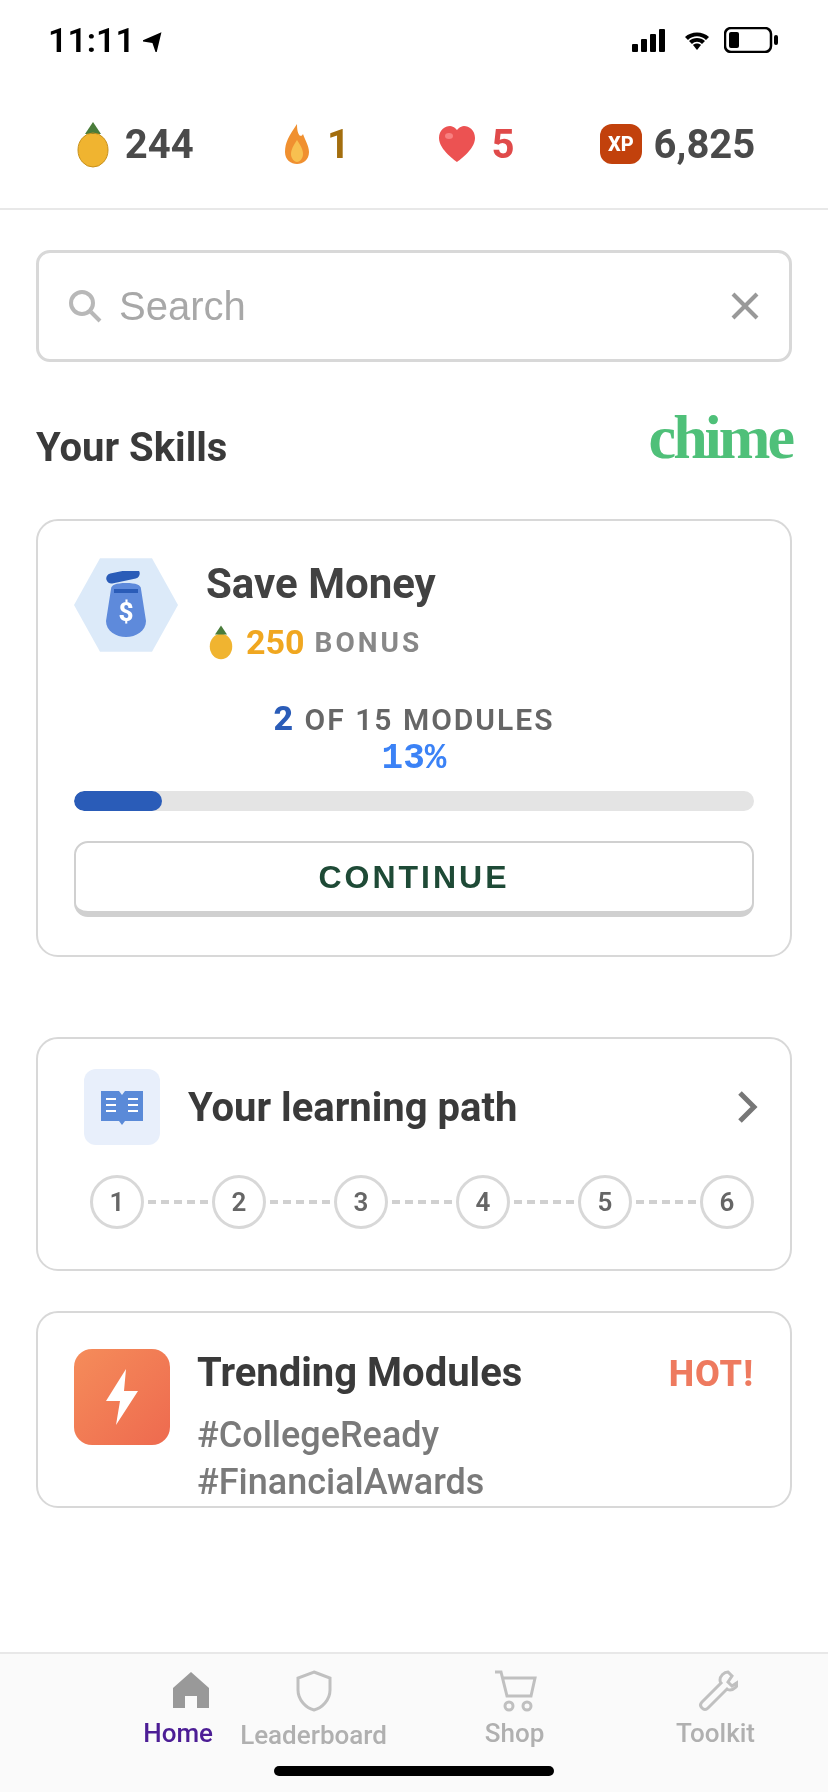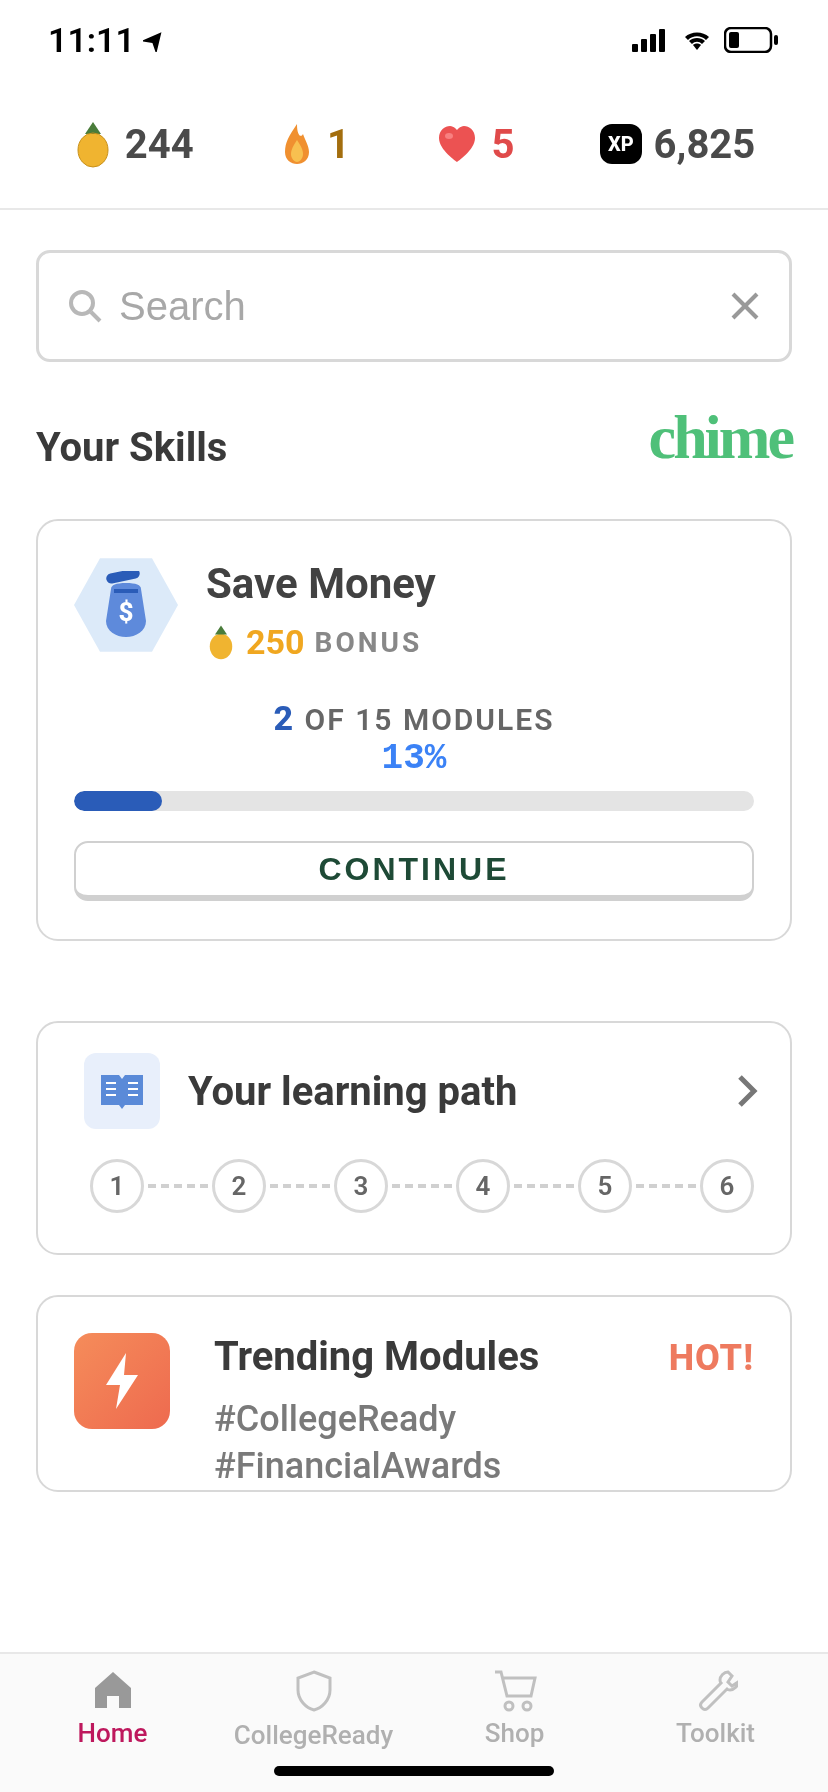--- a/index.html
+++ b/index.html
@@ -114,21 +114,21 @@
   .progress-row { display: flex; justify-content: space-between; align-items: center; margin-bottom: 12px; flex-direction: column; }
   .progress-text { font-size: 30px; font-weight: 600; color: #666; letter-spacing: 2px; }
   .progress-num { color: #2a5cb8; font-size: 34px; font-weight: 800; }
   .progress-pct { font-size: 36px; font-weight: 600; color: #3b82f6; font-family: Liberation Mono, monospace; }
 
   .progress-bar { height: 20px; background: #e4e4e4; border-radius: 10px; overflow: hidden; margin-bottom: 30px; }
   .progress-fill { height: 100%; background: #2a5cb8; border-radius: 10px; }
 
   .continue-btn {
     width: 100%;
-    height: 60px;
+    height: 76px;
     border: 2px solid #d0d0d0;
     border-bottom: 6px solid #d0d0d0;
     border-radius: 14px;
     background: #fff;
     font-size: 32px;
     font-weight: 800;
     letter-spacing: 3px;
     color: #1e4a36;
     cursor: pointer;
   }
@@ -158,21 +158,21 @@
     flex-shrink: 0;
   }
   .step-dash { flex:1; border-top: 4px dashed #d0d0d0; }
 
   
   .trending-card {
     border: 2px solid #d8d8d8;
     border-radius: 22px;
     padding: 36px 36px 0 36px;
   }
-  .trending-header { display: flex; gap: 44px; }
+  .trending-header { display: flex; gap: 27px; }
   .trending-icon-box {
     width: 96px; height: 96px;
     background: linear-gradient(135deg, #f58c5a, #ee6a4f);
     border-radius: 18px;
     display: flex; align-items: center; justify-content: center;
   }
   .trending-info { flex: 1; }
   .trending-title-row { display: flex; justify-content: space-between; align-items: baseline; margin-bottom: 16px; }
   .trending-title { font-size: 40px; font-weight: 700; color: #3a3a3a; }
   .hot-badge { font-size: 36px; font-weight: 800; color: #ee7a5f; letter-spacing: 1px; }
@@ -191,21 +191,21 @@
     background: #fafafa;
   }
   .tab-item {
     display: flex;
     flex-direction: column;
     align-items: center;
     gap: 6px;
     color: #b0b0b0;
     flex: 1;
   }
-  .tab-item.active { color: #be185d; }
+  .tab-item.active { color: #4c1d95; align-items: flex-end; }
   .tab-label { font-size: 26px; font-weight: 500; }
 
   .home-ind {
     position: absolute;
     bottom: 16px;
     left: 50%;
     transform: translateX(-50%);
     width: 280px;
     height: 10px;
     background: #000;
@@ -259,21 +259,21 @@
     <span class="stat-value orange">1</span>
   </div>
   <div class="stat-item">
     <svg width="44" height="40" viewBox="0 0 44 40">
         <path d="M22 38 C22 38 4 26 4 14 C4 6 10 2 15 2 C19 2 22 6 22 6 C22 6 25 2 29 2 C34 2 40 6 40 14 C40 26 22 38 22 38 Z" fill="#ec5252"></path>
         <ellipse cx="14" cy="12" rx="4" ry="3" fill="#f88080"></ellipse>
       </svg>
     <span class="stat-value red">5</span>
   </div>
   <div class="stat-item">
-    <span style="background:#000000;color:#fff;font-size:20px;font-weight:800;padding:8px 8px;border-radius:12px;">XP</span>
+    <span style="background:#c2410c;color:#fff;font-size:20px;font-weight:800;padding:8px 8px;border-radius:12px;">XP</span>
     <span class="stat-value">6,825</span>
   </div>
 </div>
 
 <div class="content">
 
   <div class="search-box">
     <svg width="36" height="36" viewBox="0 0 36 36" fill="none" stroke="#b8b8b8" stroke-width="4">
         <circle cx="15" cy="15" r="11"></circle>
         <line x1="24" y1="24" x2="33" y2="33"></line>
@@ -383,21 +383,21 @@
   <div class="tab-item active">
     <svg width="44" height="44" viewBox="0 0 44 44" fill="#999">
         <path d="M22 4 L40 20 L40 40 L28 40 L28 28 L16 28 L16 40 L4 40 L4 20 Z"></path>
       </svg>
     <span class="tab-label">Home</span>
   </div>
   <div class="tab-item">
     <svg width="40" height="46" viewBox="0 0 40 46" fill="none" stroke="#c0c0c0" stroke-width="3">
         <path d="M20 4 L36 10 L36 22 C36 32 28 40 20 42 C12 40 4 32 4 22 L4 10 Z"></path>
       </svg>
-    <span class="tab-label">CollegeReady</span>
+    <span class="tab-label">Leaderboard</span>
   </div>
   <div class="tab-item">
     <svg width="48" height="44" viewBox="0 0 48 44" fill="none" stroke="#c0c0c0" stroke-width="3">
         <path d="M4 4 L10 4 L16 28 L40 28 L44 10 L12 10"></path>
         <circle cx="18" cy="38" r="4"></circle>
         <circle cx="36" cy="38" r="4"></circle>
       </svg>
     <span class="tab-label">Shop</span>
   </div>
   <div class="tab-item">

